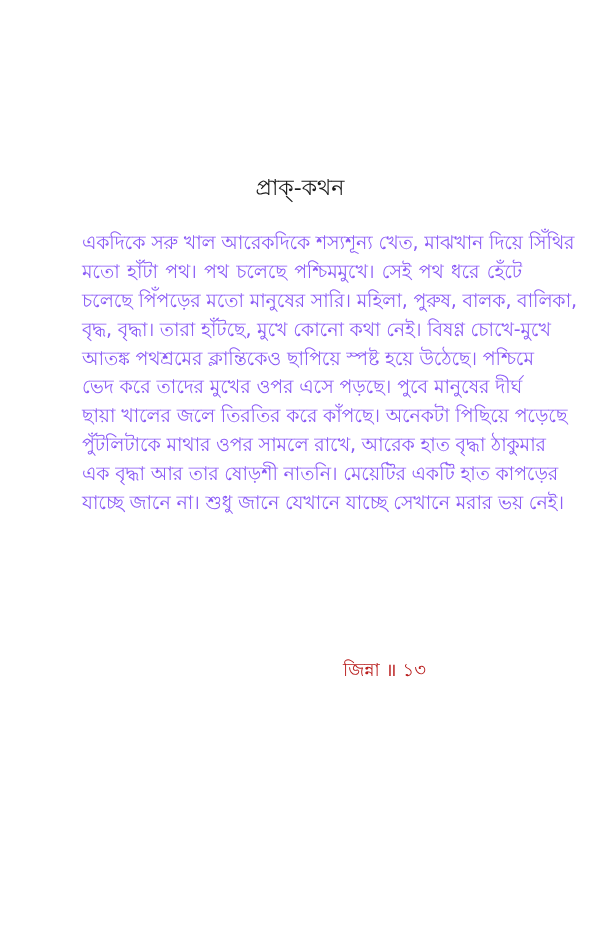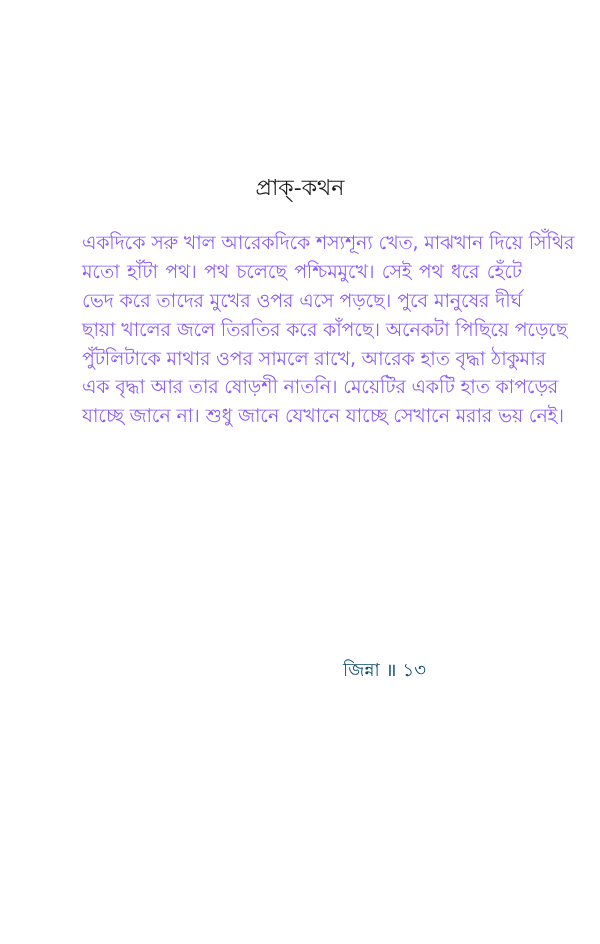--- a/index.html
+++ b/index.html
@@ -48,36 +48,39 @@
       text-align: justify;
       text-align-last: justify;
       letter-spacing: -0.2px;
     }
     .page-footer {
       position: absolute;
       top: 657px;
       right: 82px;
       font-size: 18px;
       line-height: 26px;
-      color: #0c4a6e;
+      color: #b91c1c;
       white-space: nowrap;
     }
     .footer-sep {
       margin: 0 6px;
     }
   </style>
 </head>
 <body>
 
 <div class="page">
   <div class="title">প্রাক্-কথন</div>
 
   <div class="body-text">
     <span class="line">একদিকে সরু খাল আরেকদিকে শস্যশূন্য খেত, মাঝখান দিয়ে সিঁথির</span>
     <span class="line">মতো হাঁটা পথ। পথ চলেছে পশ্চিমমুখে। সেই পথ ধরে হেঁটে</span>
+    <span class="line">চলেছে পিঁপড়ের মতো মানুষের সারি। মহিলা, পুরুষ, বালক, বালিকা,</span>
+    <span class="line">বৃদ্ধ, বৃদ্ধা। তারা হাঁটছে, মুখে কোনো কথা নেই। বিষণ্ণ চোখে-মুখে</span>
+    <span class="line">আতঙ্ক পথশ্রমের ক্লান্তিকেও ছাপিয়ে স্পষ্ট হয়ে উঠেছে। পশ্চিমে</span>
     <span class="line">ভেদ করে তাদের মুখের ওপর এসে পড়ছে। পুবে মানুষের দীর্ঘ</span>
     <span class="line">ছায়া খালের জলে তিরতির করে কাঁপছে। অনেকটা পিছিয়ে পড়েছে</span>
     <span class="line">পুঁটলিটাকে মাথার ওপর সামলে রাখে, আরেক হাত বৃদ্ধা ঠাকুমার</span>
     <span class="line">এক বৃদ্ধা আর তার ষোড়শী নাতনি। মেয়েটির একটি হাত কাপড়ের</span>
     <span class="line">যাচ্ছে জানে না। শুধু জানে যেখানে যাচ্ছে সেখানে মরার ভয় নেই।</span>
   </div>
 
   <div class="page-footer">
     <span>জিন্না</span><span class="footer-sep">॥</span><span>১৩</span>
   </div>

